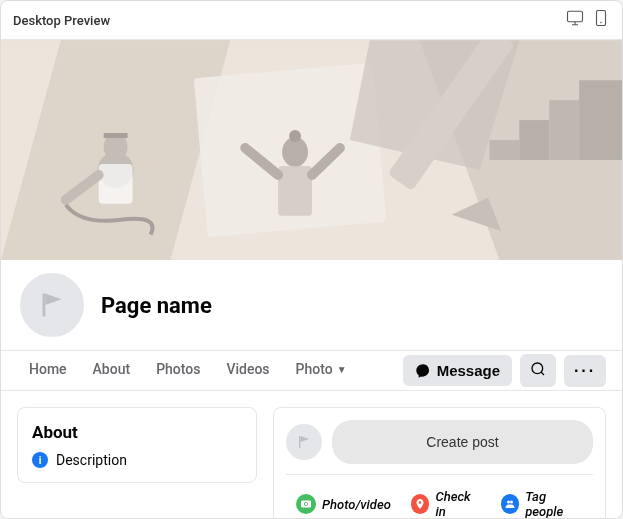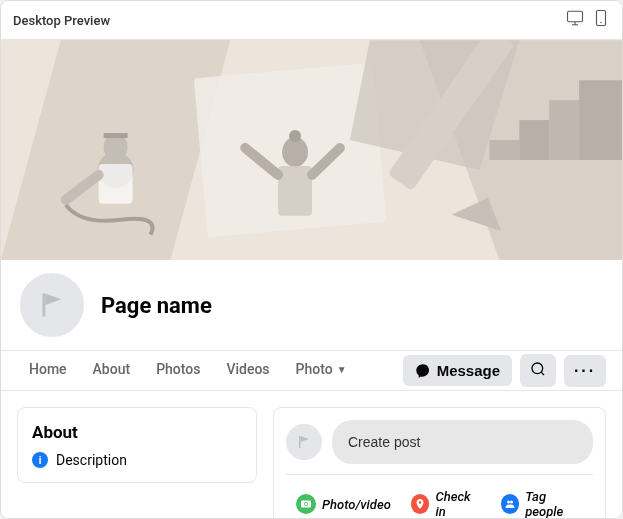--- a/index.html
+++ b/index.html
@@ -252,21 +252,21 @@
 
     .create-post-btn {
       flex: 1;
       background: #e7e7e7;
       border: none;
       border-radius: 20px;
       padding: 14px 16px;
       font-size: 14px;
       color: #333;
       font-weight: 500;
-      text-align: left;
+      text-align: center;
       cursor: pointer;
     }
 
     .post-actions {
       display: flex;
       align-items: center;
       border-top: 1px solid #e4e6ea;
       padding-top: 8px;
       justify-content: space-around;
     }

